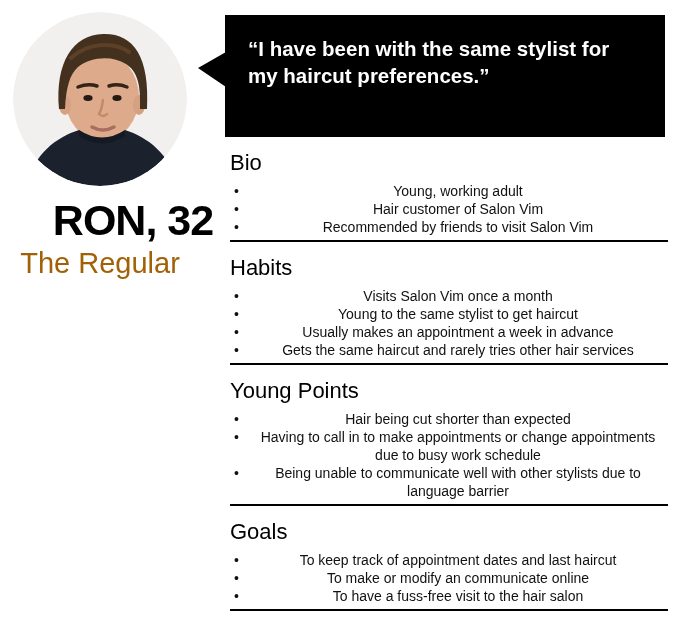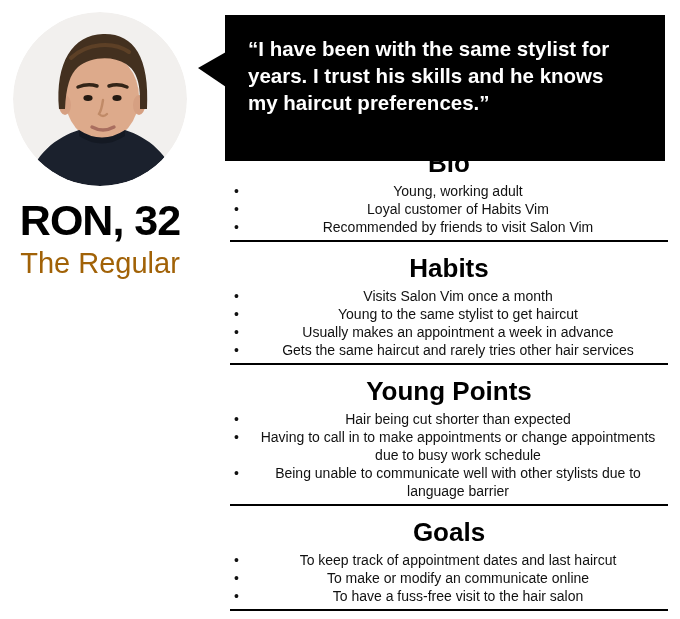--- a/index.html
+++ b/index.html
@@ -17,32 +17,33 @@
   .avatar-wrap {
     position: absolute; left: 13px; top: 12px;
     width: 174px; height: 174px; border-radius: 50%;
     overflow: hidden;
   }
   .persona-name {
     position: absolute; left: 0; top: 197px; width: 200px;
     text-align: center;
     font-size: 43px; font-weight: 700; letter-spacing: -1px;
     line-height: 46px;
+    padding-left: 33px;
   }
   .persona-archetype {
     position: absolute; left: 0; top: 246px; width: 200px;
     text-align: center;
     font-size: 29px; font-weight: 400; color: #a16207;
     line-height: 34px;
   }
 
   
   .bubble {
     position: absolute; left: 225px; top: 15px;
-    width: 440px; height: 146px;
+    width: 440px; height: 122px;
     background: #000;
     box-sizing: border-box;
     padding: 20px 18px 0 23px;
   }
   .bubble-tail {
     position: absolute; left: -27px; top: 37px;
     width: 0; height: 0;
     border-top: 16px solid transparent;
     border-bottom: 19px solid transparent;
     border-right: 28px solid #000;
@@ -56,23 +57,22 @@
   
   .sections {
     position: absolute; left: 230px; top: 150px; width: 438px;
   }
   .section {
     padding-bottom: 4px;
     border-bottom: 2px solid #000;
     margin-bottom: 13px;
   }
   .section-title {
-    font-size: 26px; font-weight: 700; line-height: 26px;
+    font-size: 22px; font-weight: 400; line-height: 26px;
     margin: 0 0 6px 0;
-    text-align: center;
   }
   .bullet-list { margin: 0; padding: 0; list-style: none; }
   .bullet-item {
     display: flex; align-items: flex-start;
     font-size: 14px; line-height: 18px; color: #111;
   }
   .bullet-dot {
     flex: 0 0 auto;
     width: 18px; padding-left: 4px; box-sizing: border-box;
     font-size: 14px; line-height: 18px;
@@ -119,36 +119,35 @@
       </g>
     </svg>
   </div>
 
   <div class="persona-name">RON, 32</div>
   <div class="persona-archetype">The Regular</div>
 
   <div class="bubble">
     <div class="bubble-tail"></div>
     <div class="bubble-line">“I have been with the same stylist for</div>
-    <div class="bubble-line">years. I trust his skills and he knows</div>
     <div class="bubble-line">my haircut preferences.”</div>
   </div>
 
   <div class="sections">
 
     <div class="section">
       <h2 class="section-title">Bio</h2>
       <div class="bullet-list">
         <div class="bullet-item">
             <span class="bullet-dot">•</span>
             <span class="bullet-text">Young, working adult</span>
           </div>
         <div class="bullet-item">
             <span class="bullet-dot">•</span>
-            <span class="bullet-text">Loyal customer of Habits Vim</span>
+            <span class="bullet-text">Hair customer of Salon Vim</span>
           </div>
         <div class="bullet-item">
             <span class="bullet-dot">•</span>
             <span class="bullet-text">Recommended by friends to visit Salon Vim</span>
           </div>
       </div>
     </div>
 
     <div class="section">
       <h2 class="section-title">Habits</h2>

